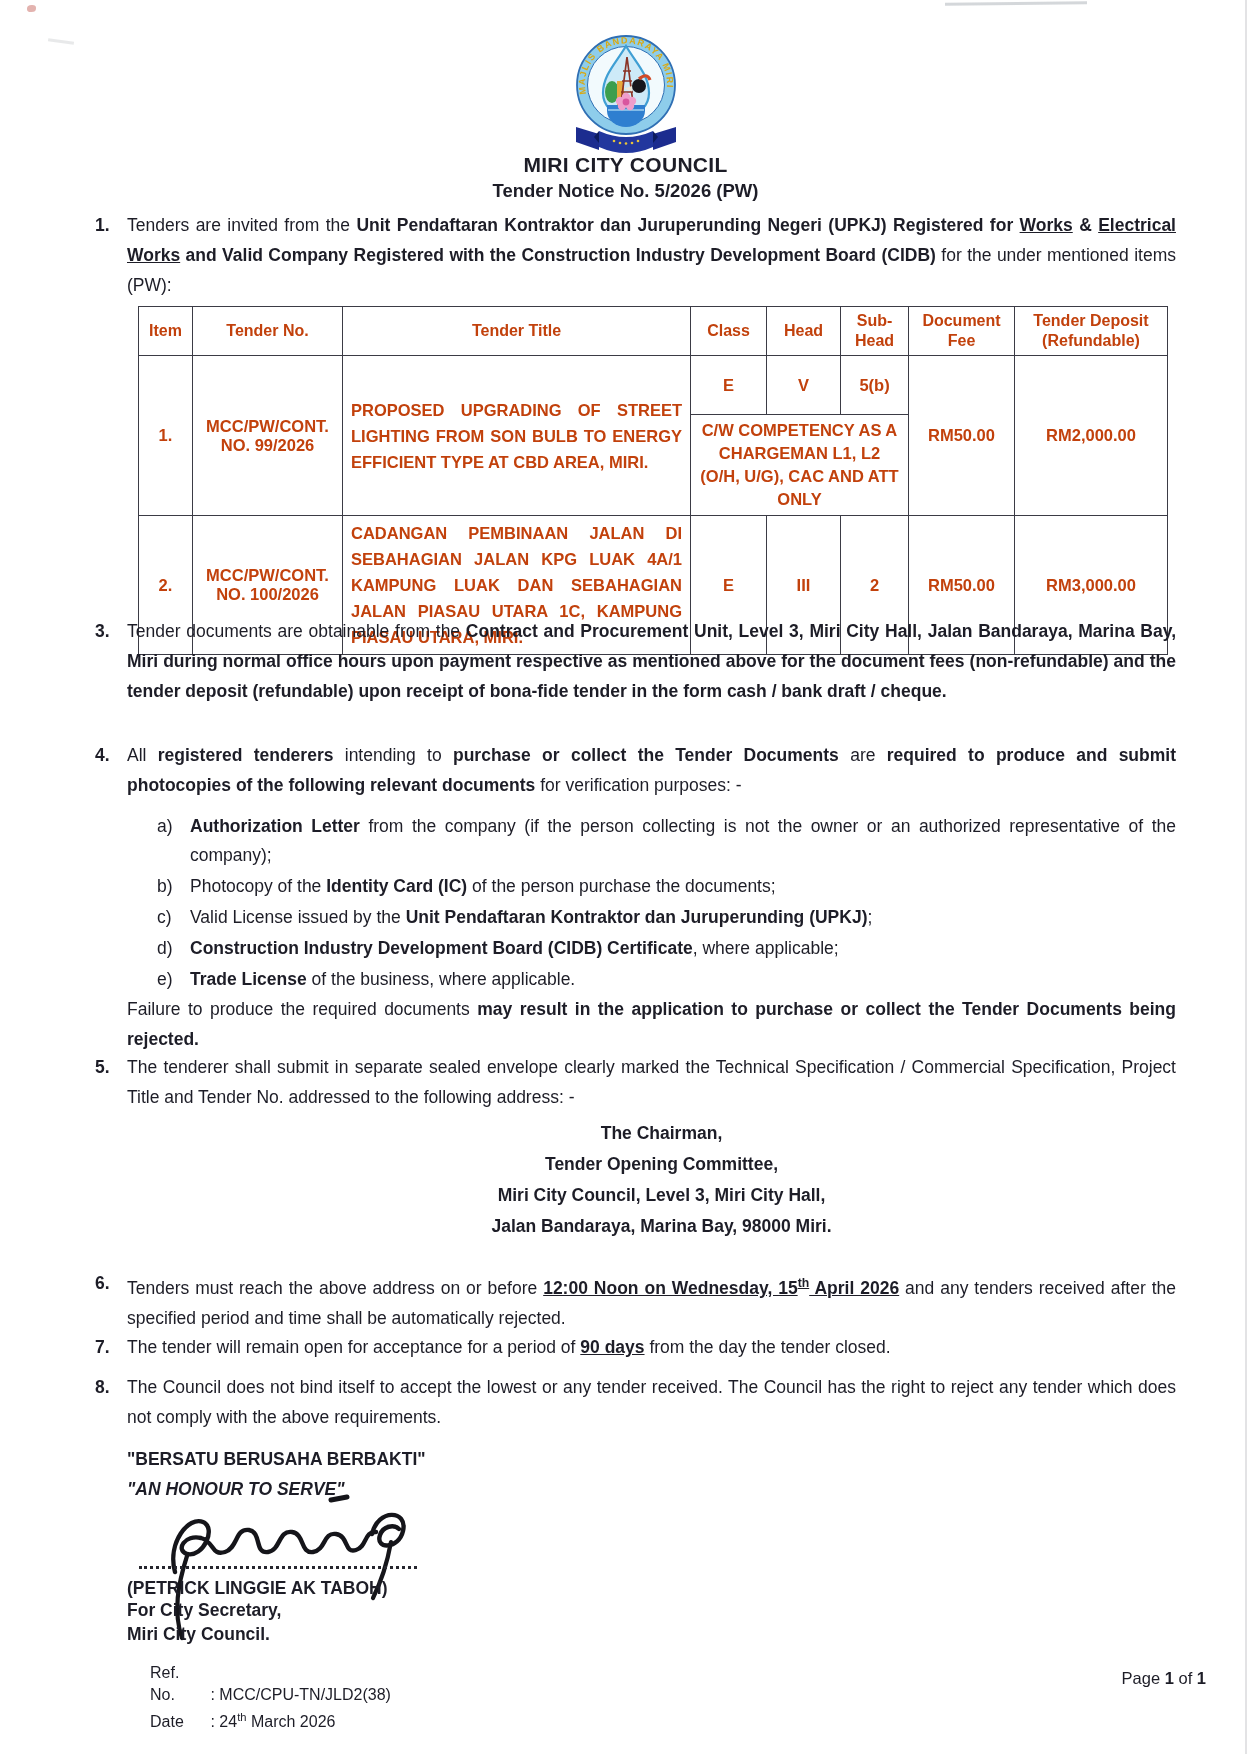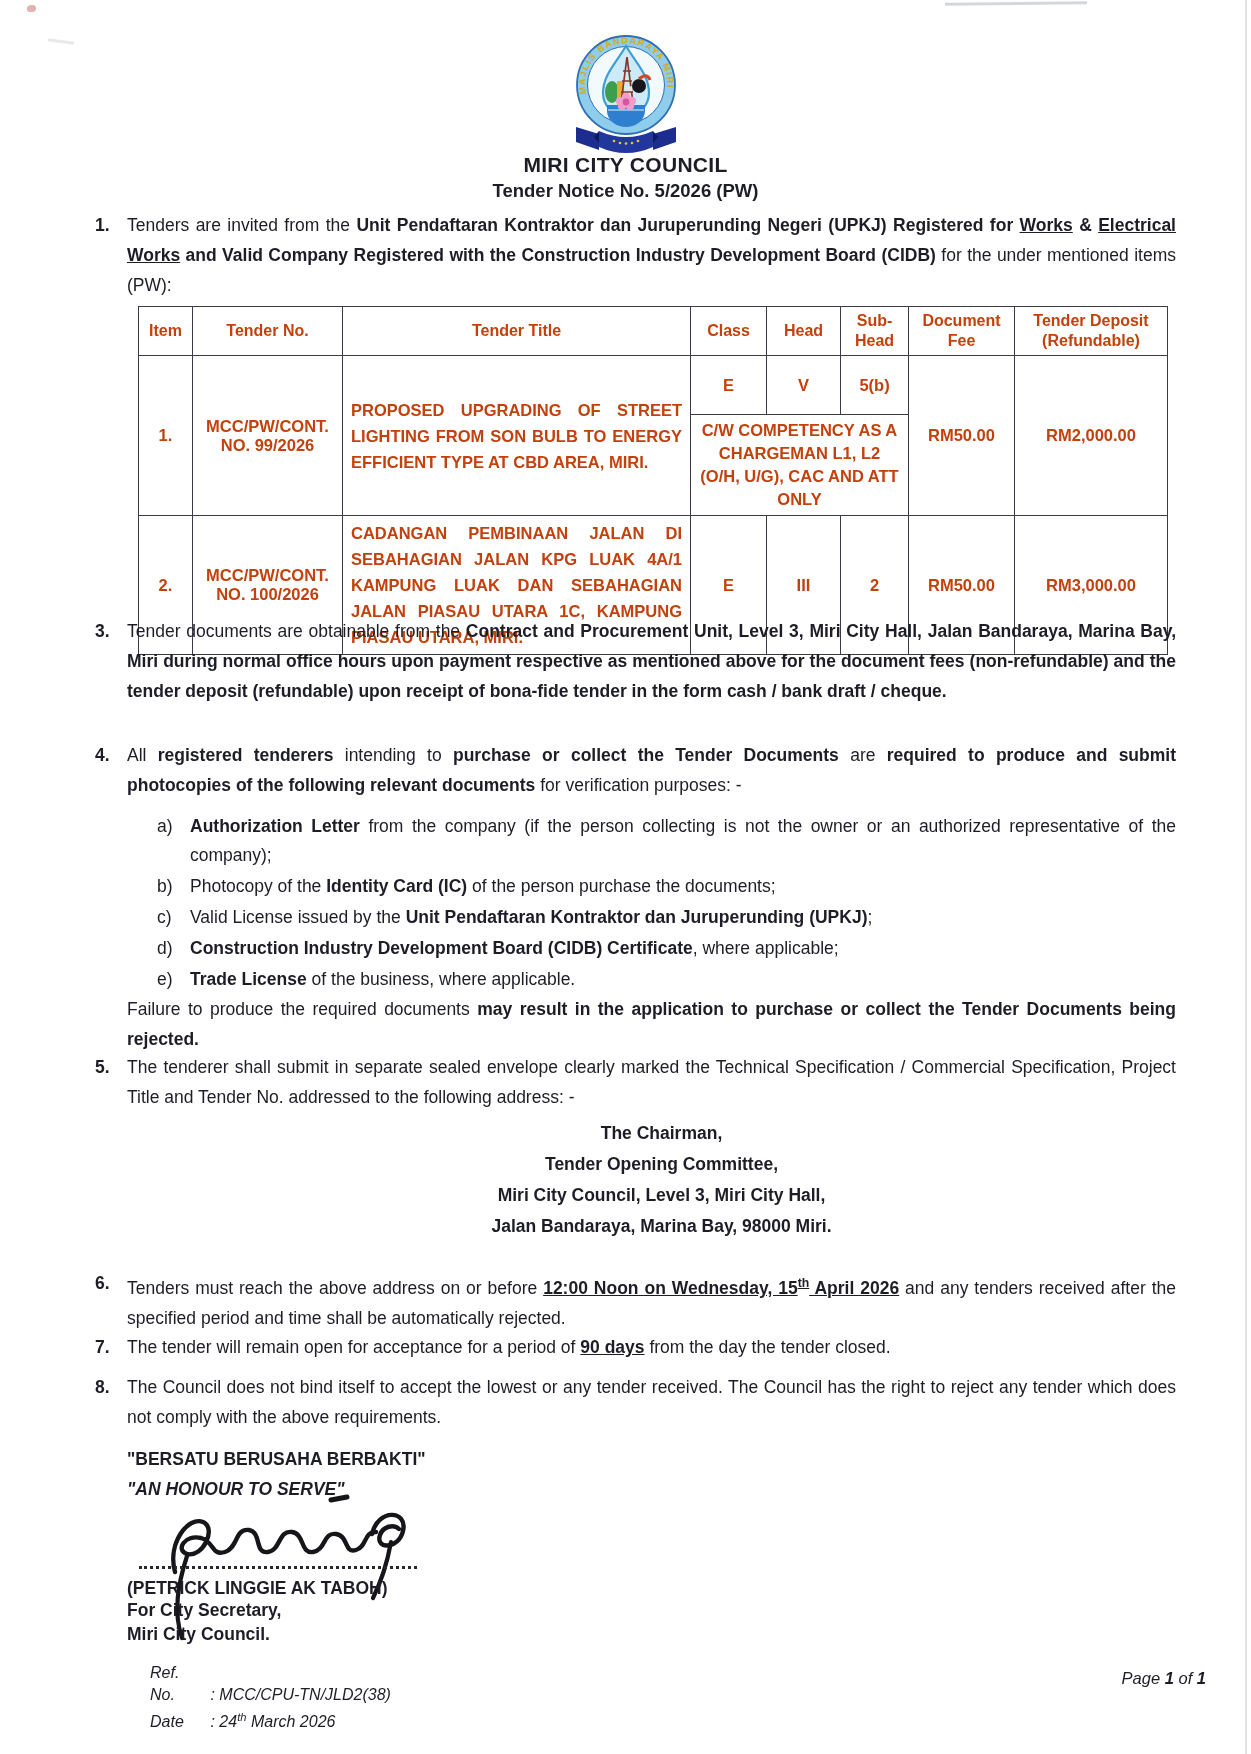--- a/index.html
+++ b/index.html
@@ -50,21 +50,21 @@
   td.comp{height:80px;text-align:center;line-height:23px;padding:4px 10px;}
   tr.r2 td{height:104px;margin-left:46px;}
   
   .sig{top:1500px;left:127px;width:460px;height:250px;text-align:right;}
   .sig .dotted{position:absolute;top:66px;left:12px;width:278px;border-bottom:3.2px dotted #26262e;}
   .sig .sname{position:absolute;top:76px;left:0;font-weight:bold;font-size:17.5px;line-height:24px;}
   .sig .srole{position:absolute;top:100px;left:0;font-weight:bold;font-size:17.5px;}
   .sig .sorg{position:absolute;top:124px;left:0;font-weight:bold;font-size:17.5px;}
   .scrawl{position:absolute;top:-14px;left:8px;pointer-events:none;}
   
-  .footer{top:1662px;left:150px;width:1056px;font-size:16px;line-height:22px;font-style:italic;}
+  .footer{top:1662px;left:150px;width:1056px;font-size:16px;line-height:22px;}
   .footer .frow .flabel{display:inline-block;width:56px;}
   .footer .page-ind{position:absolute;right:0;top:5px;font-size:16.5px;padding-left:43px;}
   
   .art-streak{top:2px;left:945px;width:142px;height:3px;background:#c6c9cd;opacity:.75;transform:rotate(-.6deg);}
   .art-red{top:5px;left:27px;width:9px;height:7px;background:#b84038;opacity:.4;border-radius:50% 40% 50% 40%;}
   .art-edge{top:0;left:1245px;width:2px;height:1754px;background:#e3e3e5;}
   .art-smudge{top:40px;left:48px;width:26px;height:3px;background:#d9dadc;opacity:.6;transform:rotate(8deg);}
 </style>
 </head>
 <body>

